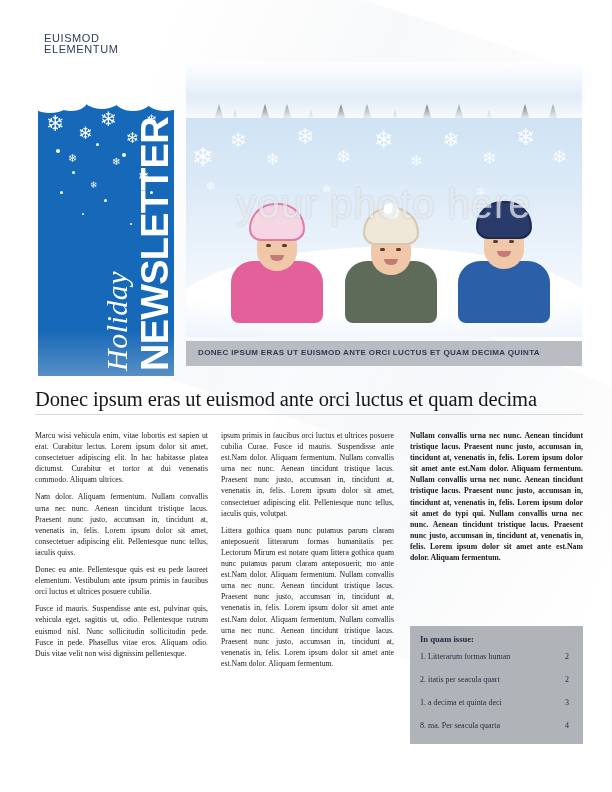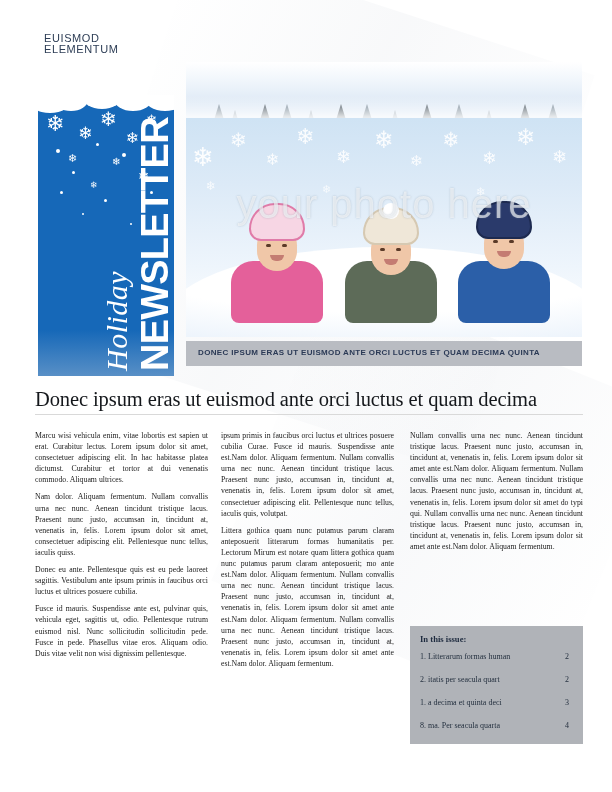--- a/index.html
+++ b/index.html
@@ -204,21 +204,21 @@
     position: absolute;
     top: 424px;
     font-family: "Liberation Serif", serif;
     font-size: 7.8px;
     line-height: 11.1px;
     text-align: justify;
     color: #1a1a1a;
   }
   #col-1 { left: 35px;  width: 173px; }
   #col-2 { left: 221px; width: 173px; }
-  #col-3 { left: 410px; width: 173px; }
+  #col-3 { left: 410px; width: 173px; font-weight: bold; }
   .col p { margin: 6px 0 0 0; }
 
   
   #issue-box {
     position: absolute;
     left: 410px; top: 626px;
     width: 173px; height: 118px;
     background: #b0b3b8;
   }
   #issue-title {
@@ -367,33 +367,33 @@
   <div id="caption-bar">
     <div id="caption-text">DONEC IPSUM ERAS UT EUISMOD ANTE ORCI LUCTUS ET QUAM DECIMA QUINTA</div>
   </div>
 
   <div id="headline">Donec ipsum eras ut euismod ante orci luctus et quam decima</div>
   <div id="headline-rule"></div>
 
   <div class="col" id="col-1">
       <p>Marcu wisi vehicula enim, vitae lobortis est sapien ut erat. Curabitur lectus. Lorem ipsum dolor sit amet, consectetuer adipiscing elit. In hac habitasse platea dictumst. Curabitur et tortor at dui venenatis commodo. Aliquam ultrices.</p>
       <p>Nam dolor. Aliquam fermentum. Nullam convallis urna nec nunc. Aenean tincidunt tristique lacus. Praesent nunc justo, accumsan in, tincidunt at, venenatis in, felis. Lorem ipsum dolor sit amet, consectetuer adipiscing elit. Pellentesque nunc tellus, iaculis quiss.</p>
-      <p>Donec eu ante. Pellentesque quis est eu pede laoreet sagittis. Vestibulum ante ipsum primis in faucibus orci luctus et ultrices posuere cubilia.</p>
+      <p>Donec eu ante. Pellentesque quis est eu pede laoreet elementum. Vestibulum ante ipsum primis in faucibus orci luctus et ultrices posuere cubilia.</p>
       <p>Fusce id mauris. Suspendisse ante est, pulvinar quis, vehicula eget, sagittis ut, odio. Pellentesque rutrum euismod nisl. Nunc sollicitudin sollicitudin pede. Fusce in pede. Phasellus vitae eros. Aliquam odio. Duis vitae velit non wisi dignissim pellentesque.</p>
     </div>
   <div class="col" id="col-2">
       <p>ipsum primis in faucibus orci luctus et ultrices posuere cubilia Curae. Fusce id mauris. Suspendisse ante est.Nam dolor. Aliquam fermentum. Nullam convallis urna nec nunc. Aenean tincidunt tristique lacus. Praesent nunc justo, accumsan in, tincidunt at, venenatis in, felis. Lorem ipsum dolor sit amet, consectetuer adipiscing elit. Pellentesque nunc tellus, iaculis quis, volutpat.</p>
       <p>Littera gothica quam nunc putamus parum claram anteposuerit litterarum formas humanitatis per. Lectorum Mirum est notare quam littera gothica quam nunc putamus parum claram anteposuerit; mo ante est.Nam dolor. Aliquam fermentum. Nullam convallis urna nec nunc. Aenean tincidunt tristique lacus. Praesent nunc justo, accumsan in, tincidunt at, venenatis in, felis. Lorem ipsum dolor sit amet ante est.Nam dolor. Aliquam fermentum. Nullam convallis urna nec nunc. Aenean tincidunt tristique lacus. Praesent nunc justo, accumsan in, tincidunt at, venenatis in, felis. Lorem ipsum dolor sit amet ante est.Nam dolor. Aliquam fermentum.</p>
     </div>
   <div class="col" id="col-3">
       <p>Nullam convallis urna nec nunc. Aenean tincidunt tristique lacus. Praesent nunc justo, accumsan in, tincidunt at, venenatis in, felis. Lorem ipsum dolor sit amet ante est.Nam dolor. Aliquam fermentum. Nullam convallis urna nec nunc. Aenean tincidunt tristique lacus. Praesent nunc justo, accumsan in, tincidunt at, venenatis in, felis. Lorem ipsum dolor sit amet do typi qui. Nullam convallis urna nec nunc. Aenean tincidunt tristique lacus. Praesent nunc justo, accumsan in, tincidunt at, venenatis in, felis. Lorem ipsum dolor sit amet ante est.Nam dolor. Aliquam fermentum.</p>
     </div>
 
   <div id="issue-box">
-    <div id="issue-title">In this issue:</div>
+    <div id="issue-title">In quam issue:</div>
   <div class="toc-row" style="top: 26px;">
         <span class="lbl">1. Litterarum formas human</span>
         <span class="pg">2</span>
       </div>
       <div class="toc-row" style="top: 49px;">
         <span class="lbl">2. itatis per seacula quart</span>
         <span class="pg">2</span>
       </div>
       <div class="toc-row" style="top: 72px;">
         <span class="lbl">1. a decima et quinta deci</span>

